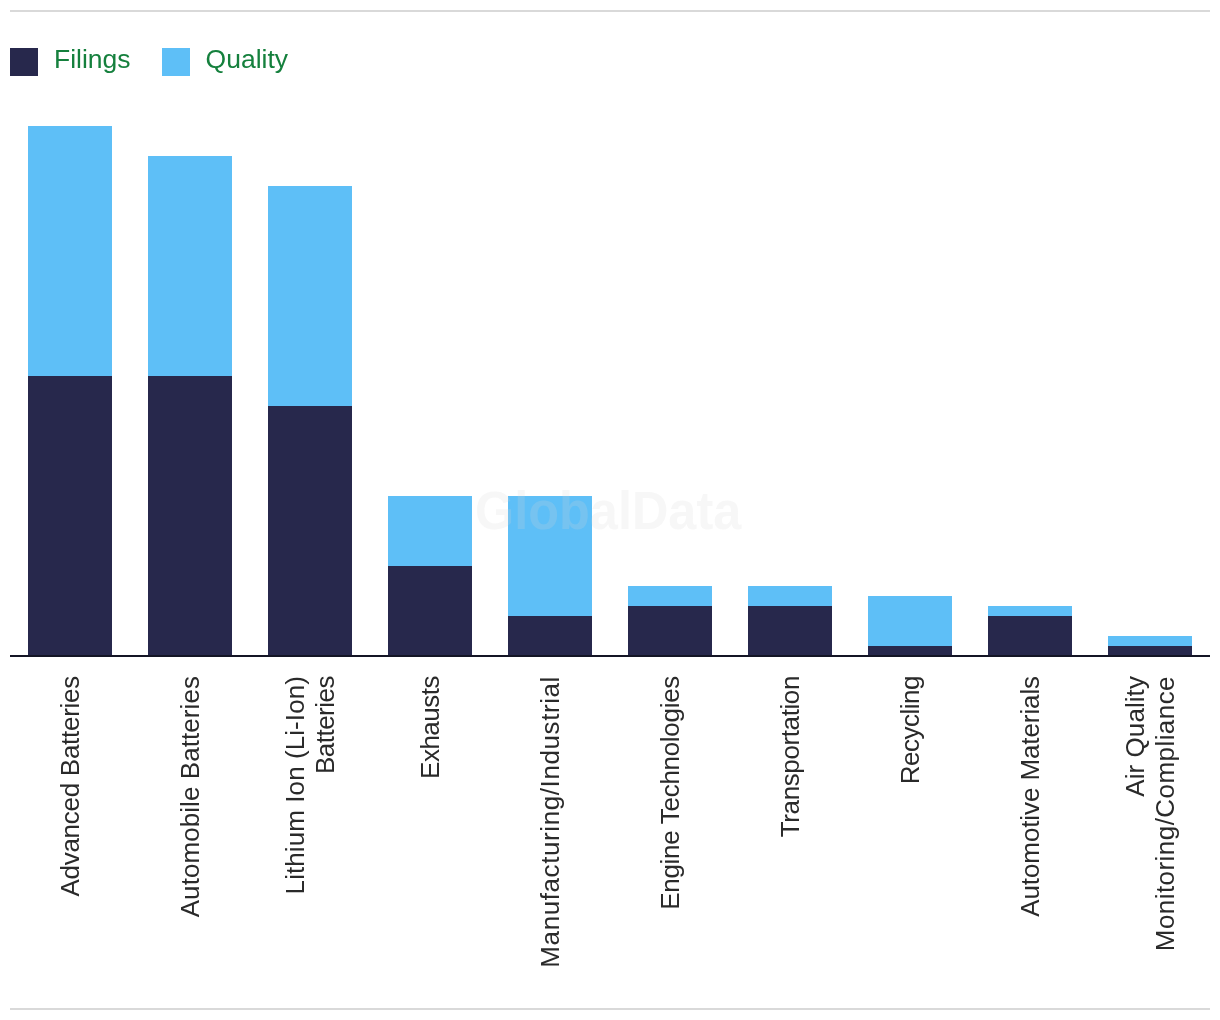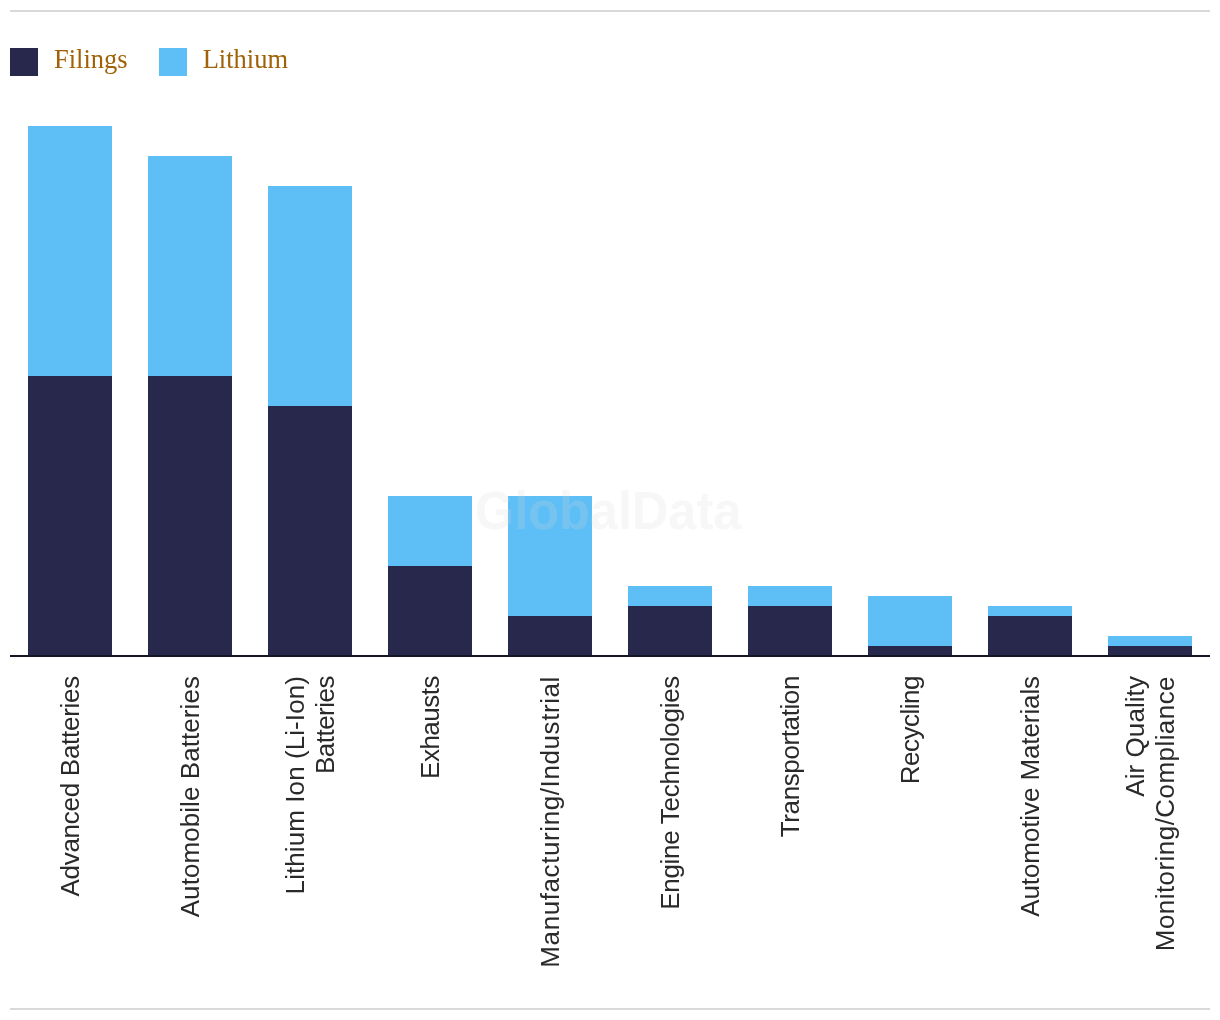--- a/index.html
+++ b/index.html
@@ -7,22 +7,22 @@
        font-family:"Liberation Sans",sans-serif;overflow:hidden;position:relative;}
 
   .rule{position:absolute;left:10px;width:1200px;height:2px;background:#d9d9d9;}
   .rule.top{top:10px;}
   .rule.bottom{top:1008px;}
 
   .legend{position:absolute;left:10px;top:48px;display:flex;align-items:center;}
   .legend-item{display:flex;align-items:center;}
   .legend-item + .legend-item{margin-left:31px;}
   .legend-swatch{width:28px;height:28px;flex:none;}
-  .legend-label{font-size:26.5px;color:#a16207;line-height:28px;
-                margin-left:16px;position:relative;top:-3px;white-space:nowrap;font-family:Liberation Serif, serif;}
+  .legend-label{font-size:26.5px;color:#15803d;line-height:28px;
+                margin-left:16px;position:relative;top:-3px;white-space:nowrap;}
 
   .plot{position:absolute;left:10px;top:0;width:1200px;height:655px;}
   .axis{position:absolute;left:10px;top:655px;width:1200px;height:2px;background:#141525;}
   .bar{position:absolute;width:84px;}
   .seg{position:absolute;left:0;width:100%;}
 
   .watermark{position:absolute;left:475px;top:479px;font-size:54px;font-weight:bold;
              color:rgba(213,213,213,0.2);white-space:nowrap;
              transform:scaleX(0.934);transform-origin:0 0;z-index:5;}
 
@@ -36,21 +36,21 @@
 
 <div class="rule top"></div>
 
 <div class="legend" id="legend">
     <div class="legend-item">
       <div class="legend-swatch" style="background: rgb(39, 40, 76);"></div>
       <div class="legend-label">Filings</div>
     </div>
     <div class="legend-item">
       <div class="legend-swatch" style="background: rgb(94, 191, 247);"></div>
-      <div class="legend-label">Lithium</div>
+      <div class="legend-label">Quality</div>
     </div>
   </div>
 
 <div class="plot" id="plot">
     <div class="bar" style="left: 18px; top: 126px; height: 529px;">
       <div class="seg" style="top: 0px; height: 250px; background: rgb(94, 191, 247);"></div>
       <div class="seg" style="top: 250px; height: 279px; background: rgb(39, 40, 76);"></div>
     </div>
     <div class="bar" style="left: 138px; top: 156px; height: 499px;">
       <div class="seg" style="top: 0px; height: 220px; background: rgb(94, 191, 247);"></div>

